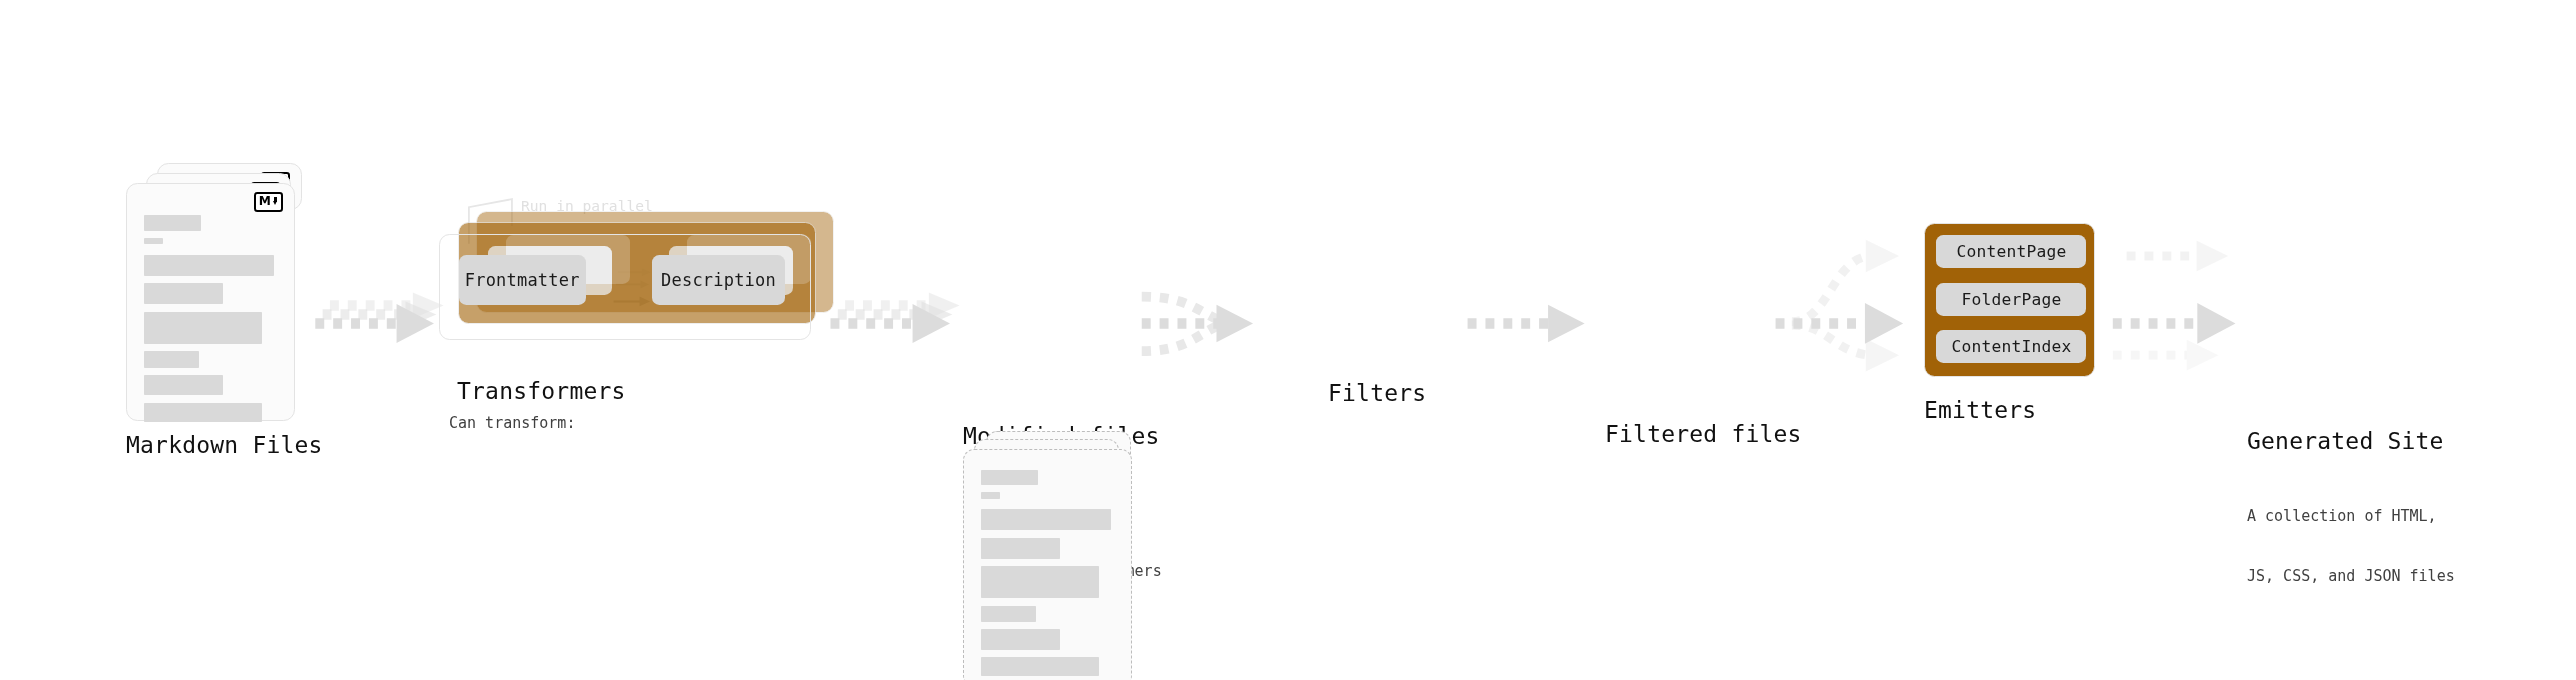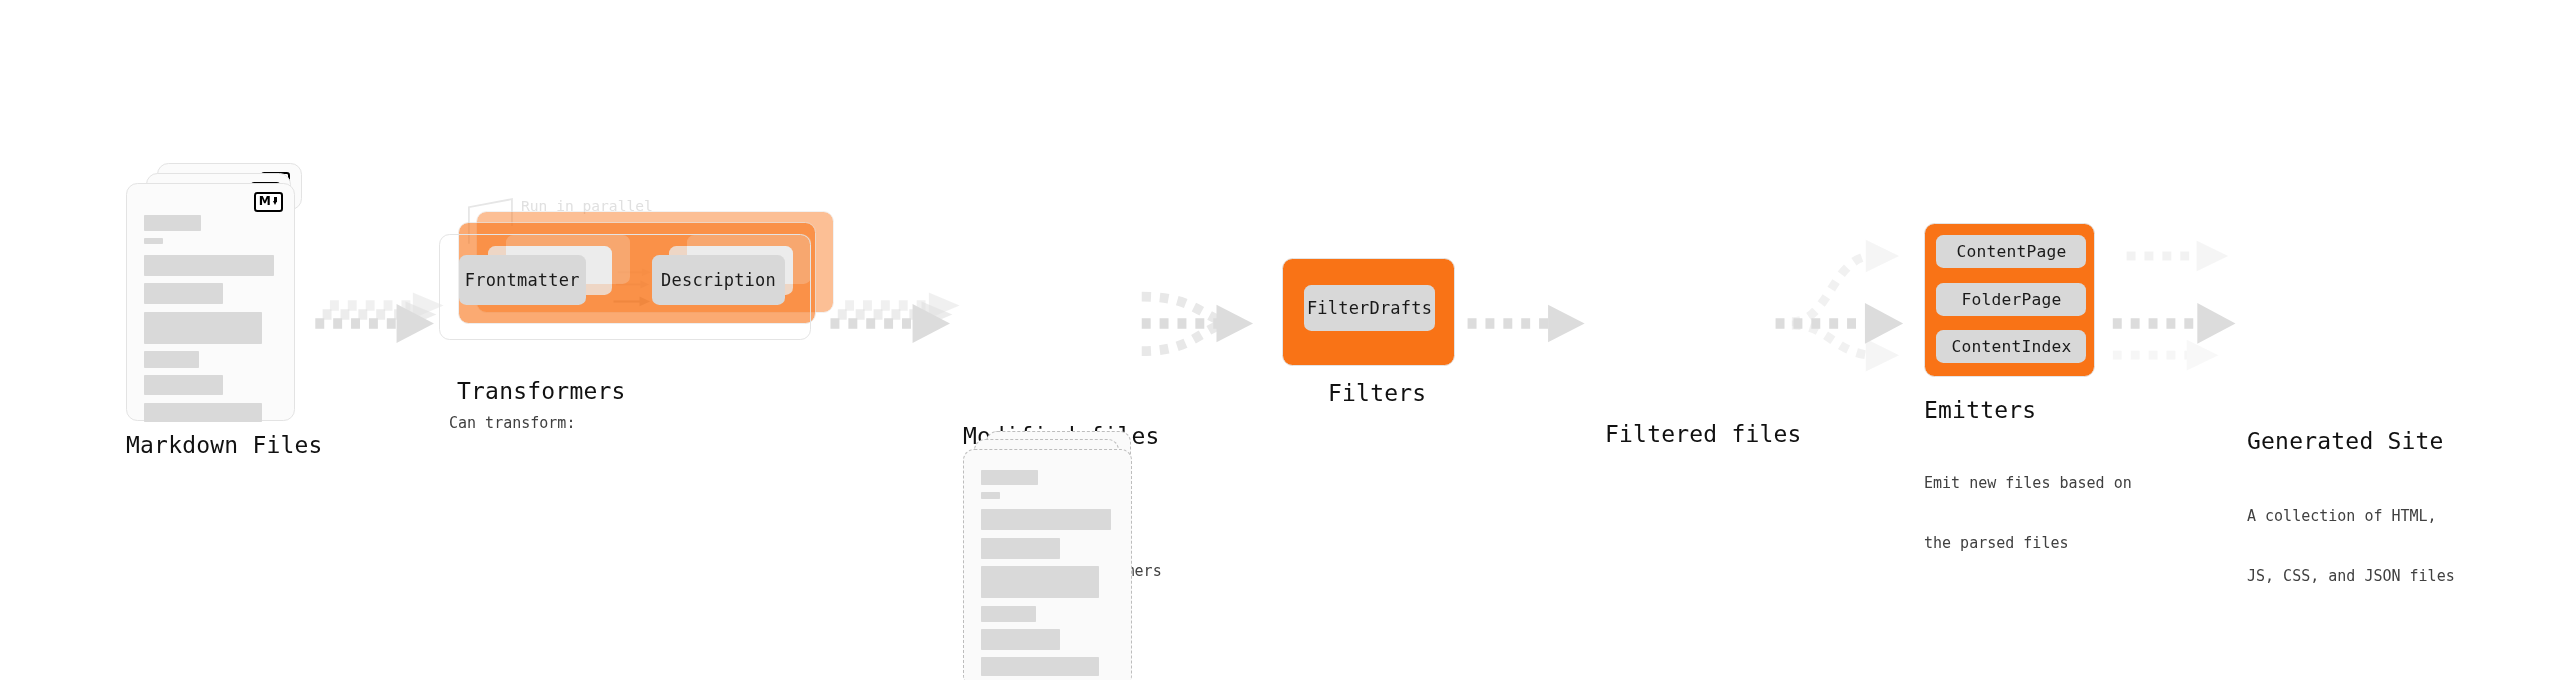--- a/index.html
+++ b/index.html
@@ -106,21 +106,21 @@
     border-right: 2.4px solid transparent;
     border-top: 4.9px solid #000;
   }
 
   
   .groupbox {
     position: absolute;
     box-sizing: border-box;
     border: 1.6px solid #e4e4e4;
     border-radius: 10.6px;
-    background: #f97316;
+    background: #a16207;
   }
   .chip {
     position: absolute;
     box-sizing: border-box;
     background: #d8d8d8;
     border-radius: 7.3px;
     color: #1a1a1a;
     font-size: 17px;
     letter-spacing: 0.2px;
     display: flex;
@@ -341,41 +341,32 @@
         <div class="ln" style="width:118px;height:19.5px;"></div>
       </div>
     </div>
   </div>
   <div class="caption" style="left:963px; top:423px;">Modified files</div>
   <div class="subcaption" style="left:963px; top:460px;">
     <div>HTML Syntax Tree +</div>
     <div>data from transformers</div>
   </div>
 
-  <div class="node" style="left:1282px; top:258px; width:187px; height:114px;">
-    <div class="groupbox" style="left:0px; top:0px; width:173px; height:108px;">
-      <div class="chip" style="left:21px; top:26px; width:131px; height:46px;">FilterDrafts</div>
-    </div>
-  </div>
   <div class="caption" style="left:1328px; top:380px;">Filters</div>
 
   <div class="caption" style="left:1605px; top:421px;">Filtered files</div>
 
   <div class="node" style="left:1924px; top:223px; width:187px; height:163px;">
     <div class="groupbox" style="left:0px; top:0px; width:171px; height:154px;">
       <div class="chip" style="left:11.4px; top:11.4px; width:150px; height:32.5px; font-size:16.3px;">ContentPage</div>
       <div class="chip" style="left:11.4px; top:59px; width:150px; height:32.5px; font-size:16.3px;">FolderPage</div>
       <div class="chip" style="left:11.4px; top:106px; width:150px; height:32.5px; font-size:16.3px;">ContentIndex</div>
     </div>
   </div>
   <div class="caption" style="left:1924px; top:397px;">Emitters</div>
-  <div class="subcaption" style="left:1924px; top:432px;">
-    <div>Emit new files based on</div>
-    <div>the parsed files</div>
-  </div>
 
   <div class="caption" style="left:2247px; top:428px;">Generated Site</div>
   <div class="subcaption" style="left:2247px; top:465px;">
     <div>A collection of HTML,</div>
     <div>JS, CSS, and JSON files</div>
   </div>
 
 </div>
 
 

